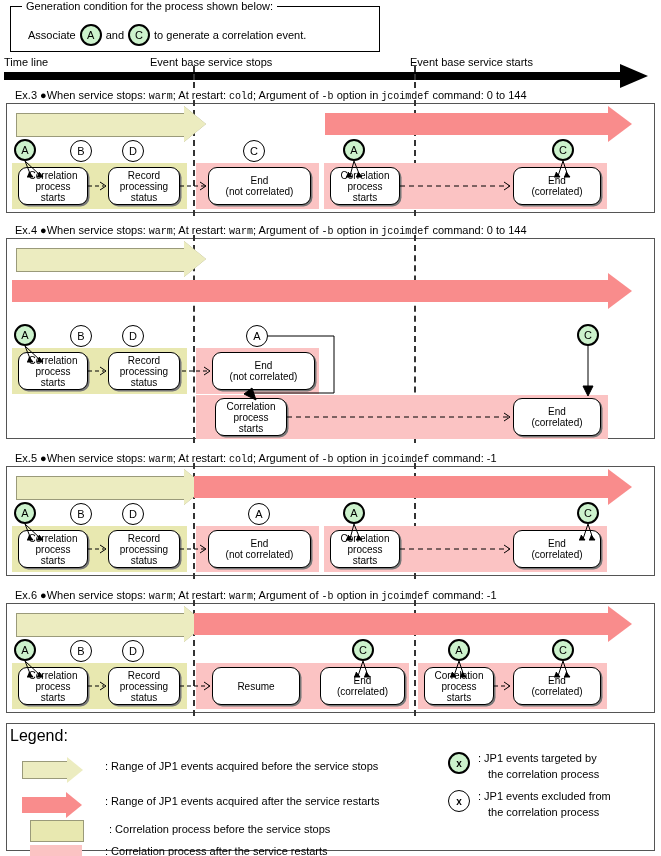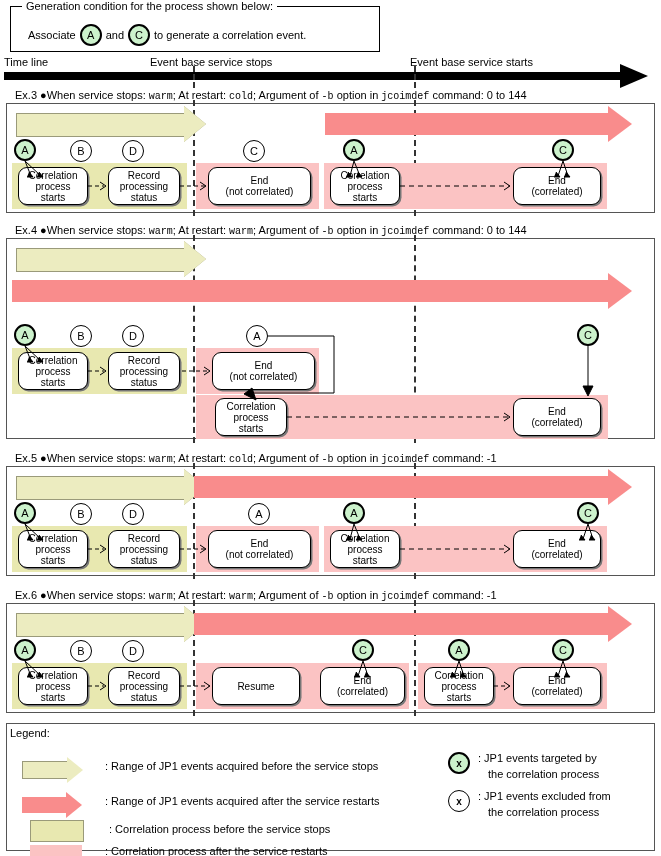--- a/index.html
+++ b/index.html
@@ -40,21 +40,21 @@
         display:flex;align-items:center;justify-content:center;text-align:center;font-size:10px;line-height:11px;
         box-shadow:1.5px 1.5px 0 #777;}
   
   .ecirc{position:absolute;width:22px;height:22px;border-radius:50%;display:flex;align-items:center;justify-content:center;
          font-size:11px;background:#fff;border:1px solid #000;box-sizing:border-box;z-index:5;}
   .ecirc.on{background:#CCF2CC;border:2.5px solid #000;}
   
   .ovl{position:absolute;left:0;top:0;pointer-events:none;}
   
   #legend-box{left:6px;top:723px;width:649px;height:128px;border:1px solid #555;box-sizing:border-box;}
-  #legend-title{left:10px;top:727px;font-size:11px;}
+  #legend-title{left:10px;top:727px;font-size:16px;}
   .lg-txt{position:absolute;font-size:11px;white-space:nowrap;}
   .lg-swatch{position:absolute;}
   .lg-arrow-y{width:44px;height:16px;background:#ECECC0;border:1px solid #9a9a7a;}
   .lg-arrow-p{width:44px;height:16px;background:#F98C8C;}
   .lg-rect-y{width:52px;height:20px;background:#E8E8B0;border:1px solid #9a9a7a;}
   .lg-rect-p{width:52px;height:20px;background:#FBC3C3;}
   .lg-circ{position:absolute;width:22px;height:22px;border-radius:50%;display:flex;align-items:center;justify-content:center;
            font-size:10px;font-weight:bold;background:#fff;border:1px solid #000;box-sizing:border-box;}
   .lg-circ.on{background:#CCF2CC;border:2.5px solid #000;}
 </style>

